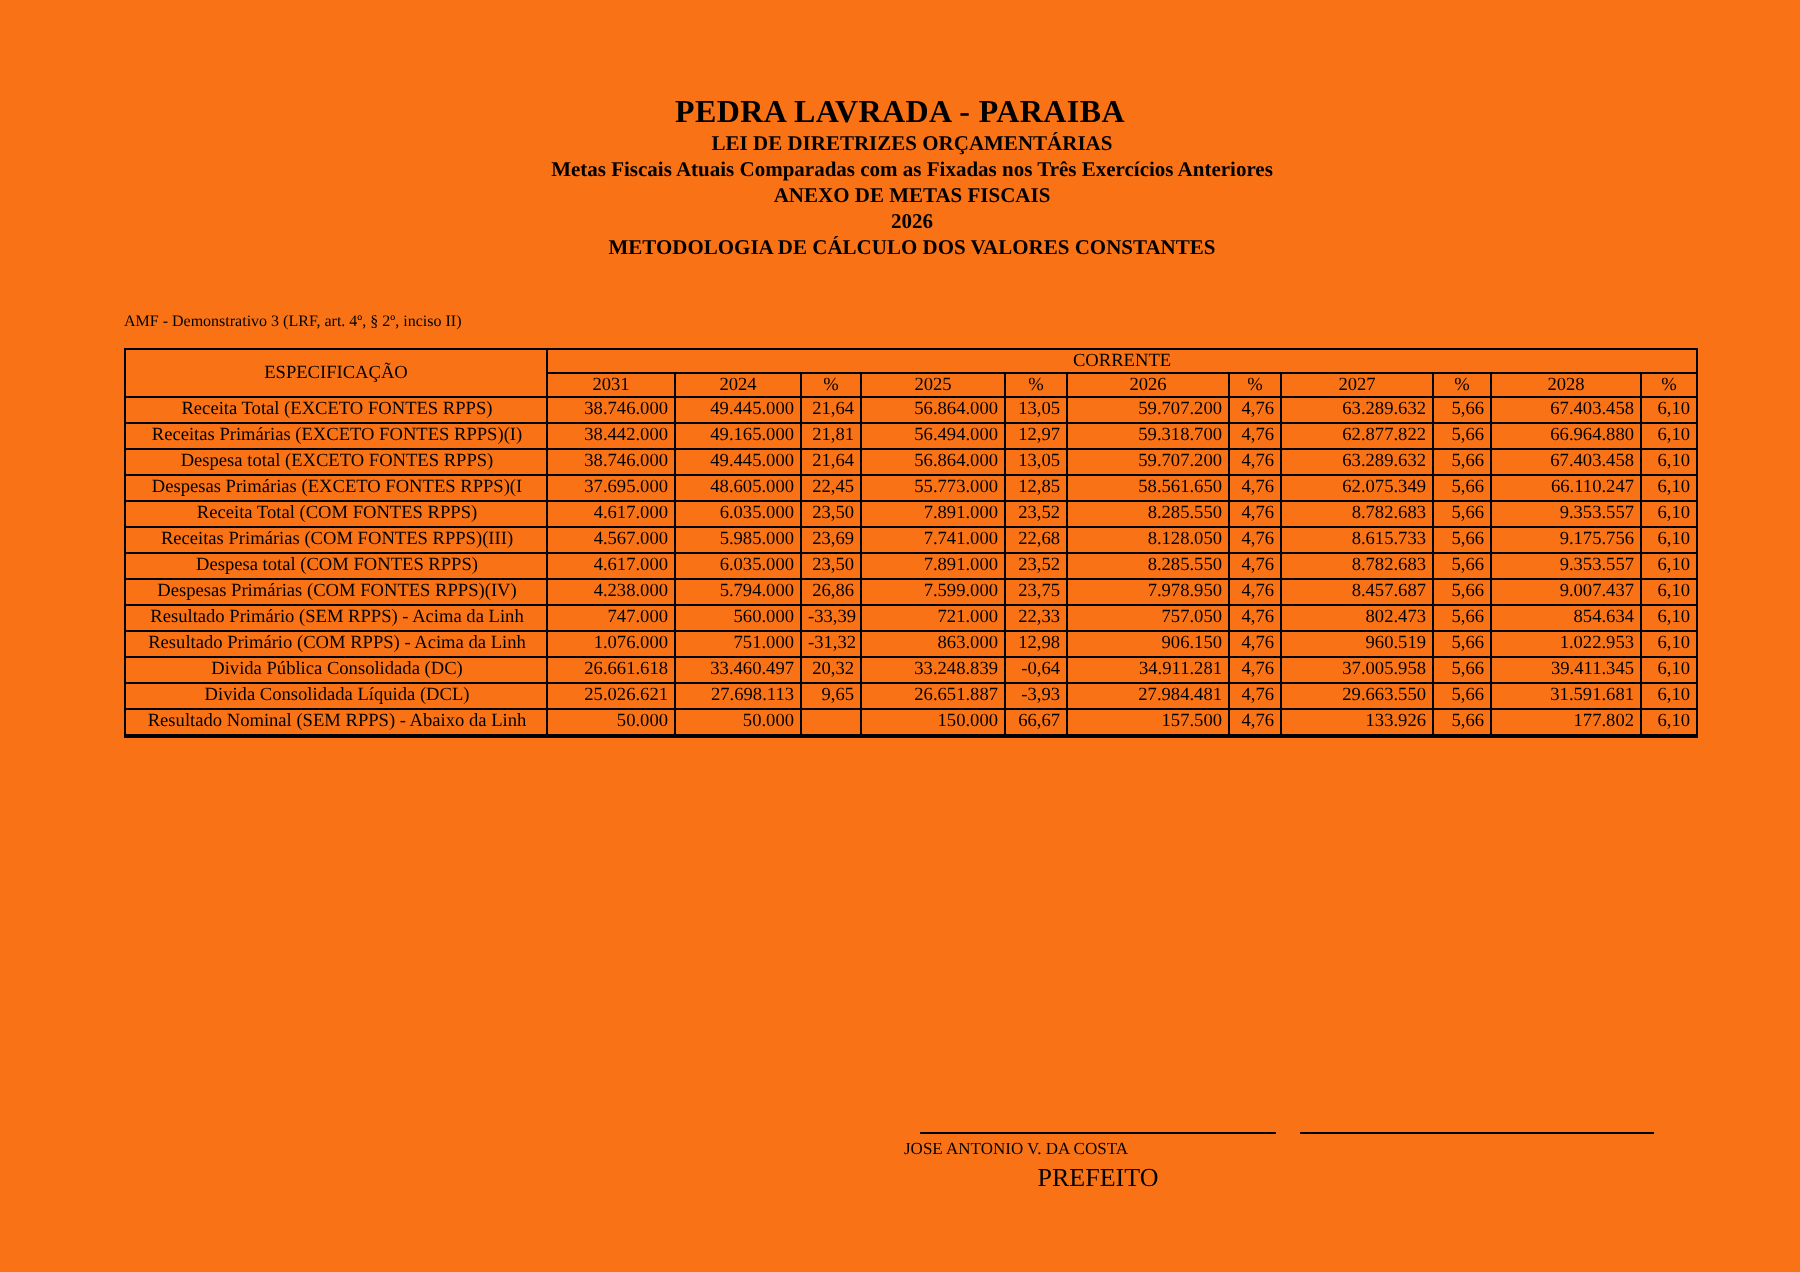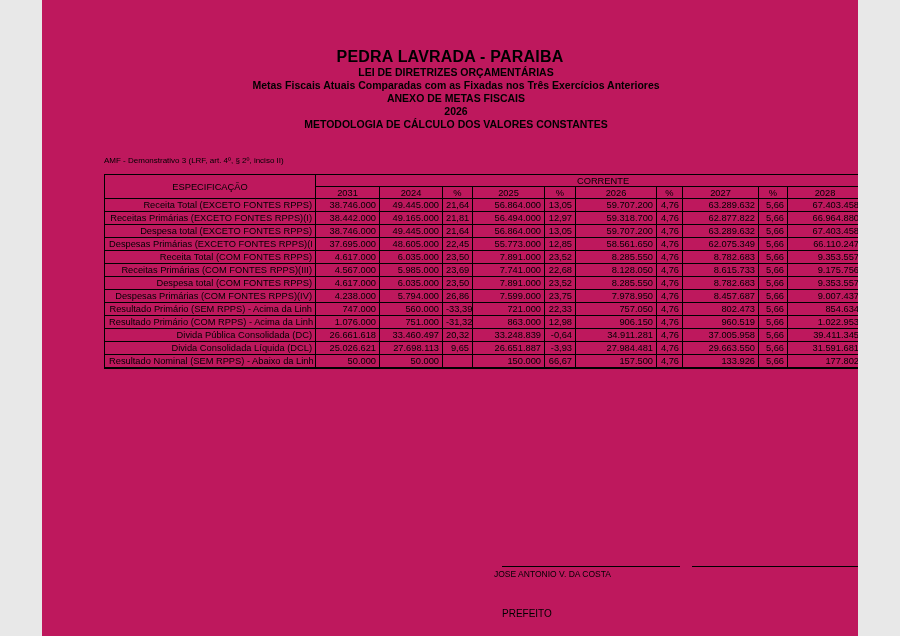--- a/index.html
+++ b/index.html
@@ -1,44 +1,44 @@
 <!DOCTYPE html>
 <html><head>
 <meta charset="utf-8">
 <style>
   html,body { margin:0; padding:0; background:#e8e8e8; }
   .page {
-    width:816px; height:636px; background:#be185d; position:relative;
-    font-family:Liberation Sans, sans-serif; color:#000; overflow:hidden;
+    width:900px; height:636px; background:#f97316; position:relative;
+    font-family:Liberation Serif, serif; color:#000; overflow:hidden;
     margin:0 auto;
   }
   .doc-header { text-align:center; padding-top:47px; }
   .doc-title { font-size:16px; font-weight:bold; line-height:19px; letter-spacing:0.2px; }
   .doc-sub   { font-size:10.5px; font-weight:bold; line-height:13px;margin-left:12px; }
   .amf-note  { position:absolute; left:62px; top:156px; font-size:8px; }
 
   table.fiscal {
     position:absolute; left:62px; top:174px; width:786px;
     border-collapse:collapse; table-layout:fixed;
   }
   .fiscal th, .fiscal td {
     border:1px solid #000; font-weight:normal; font-size:9.3px;
     padding:0 3px; overflow:hidden; white-space:nowrap; box-sizing:border-box;
   }
   .fiscal thead th { text-align:center; height:12px; }
   .fiscal td { height:13px; }
-  .fiscal td.spec { text-align:right; padding-left:4px; }
+  .fiscal td.spec { text-align:center; padding-left:4px; }
   .fiscal td.num  { text-align:right; padding-right:3px; }
   .fiscal tbody tr:last-child td { border-bottom:2px solid #000; }
 
   .sig-line { position:absolute; top:566px; border-top:1px solid #000; }
   .sig-line-left  { left:460px; width:178px; }
   .sig-line-right { left:650px; width:177px; }
   .sig-name { position:absolute; left:452px; top:569px; width:178px; text-align:left; font-size:8.5px; }
-  .sig-role { position:absolute; left:460px; top:608px; width:178px; font-size:10px; }
+  .sig-role { position:absolute; left:460px; top:581px; width:178px; text-align:center; font-size:13px; }
 </style>
 </head>
 <body>
 
 <div class="page">
 
   <div class="doc-header">
     <div class="doc-title">PEDRA LAVRADA - PARAIBA</div>
     <div class="doc-sub">LEI DE DIRETRIZES ORÇAMENTÁRIAS</div>
     <div class="doc-sub">Metas Fiscais Atuais Comparadas com as Fixadas nos Três Exercícios Anteriores</div>

